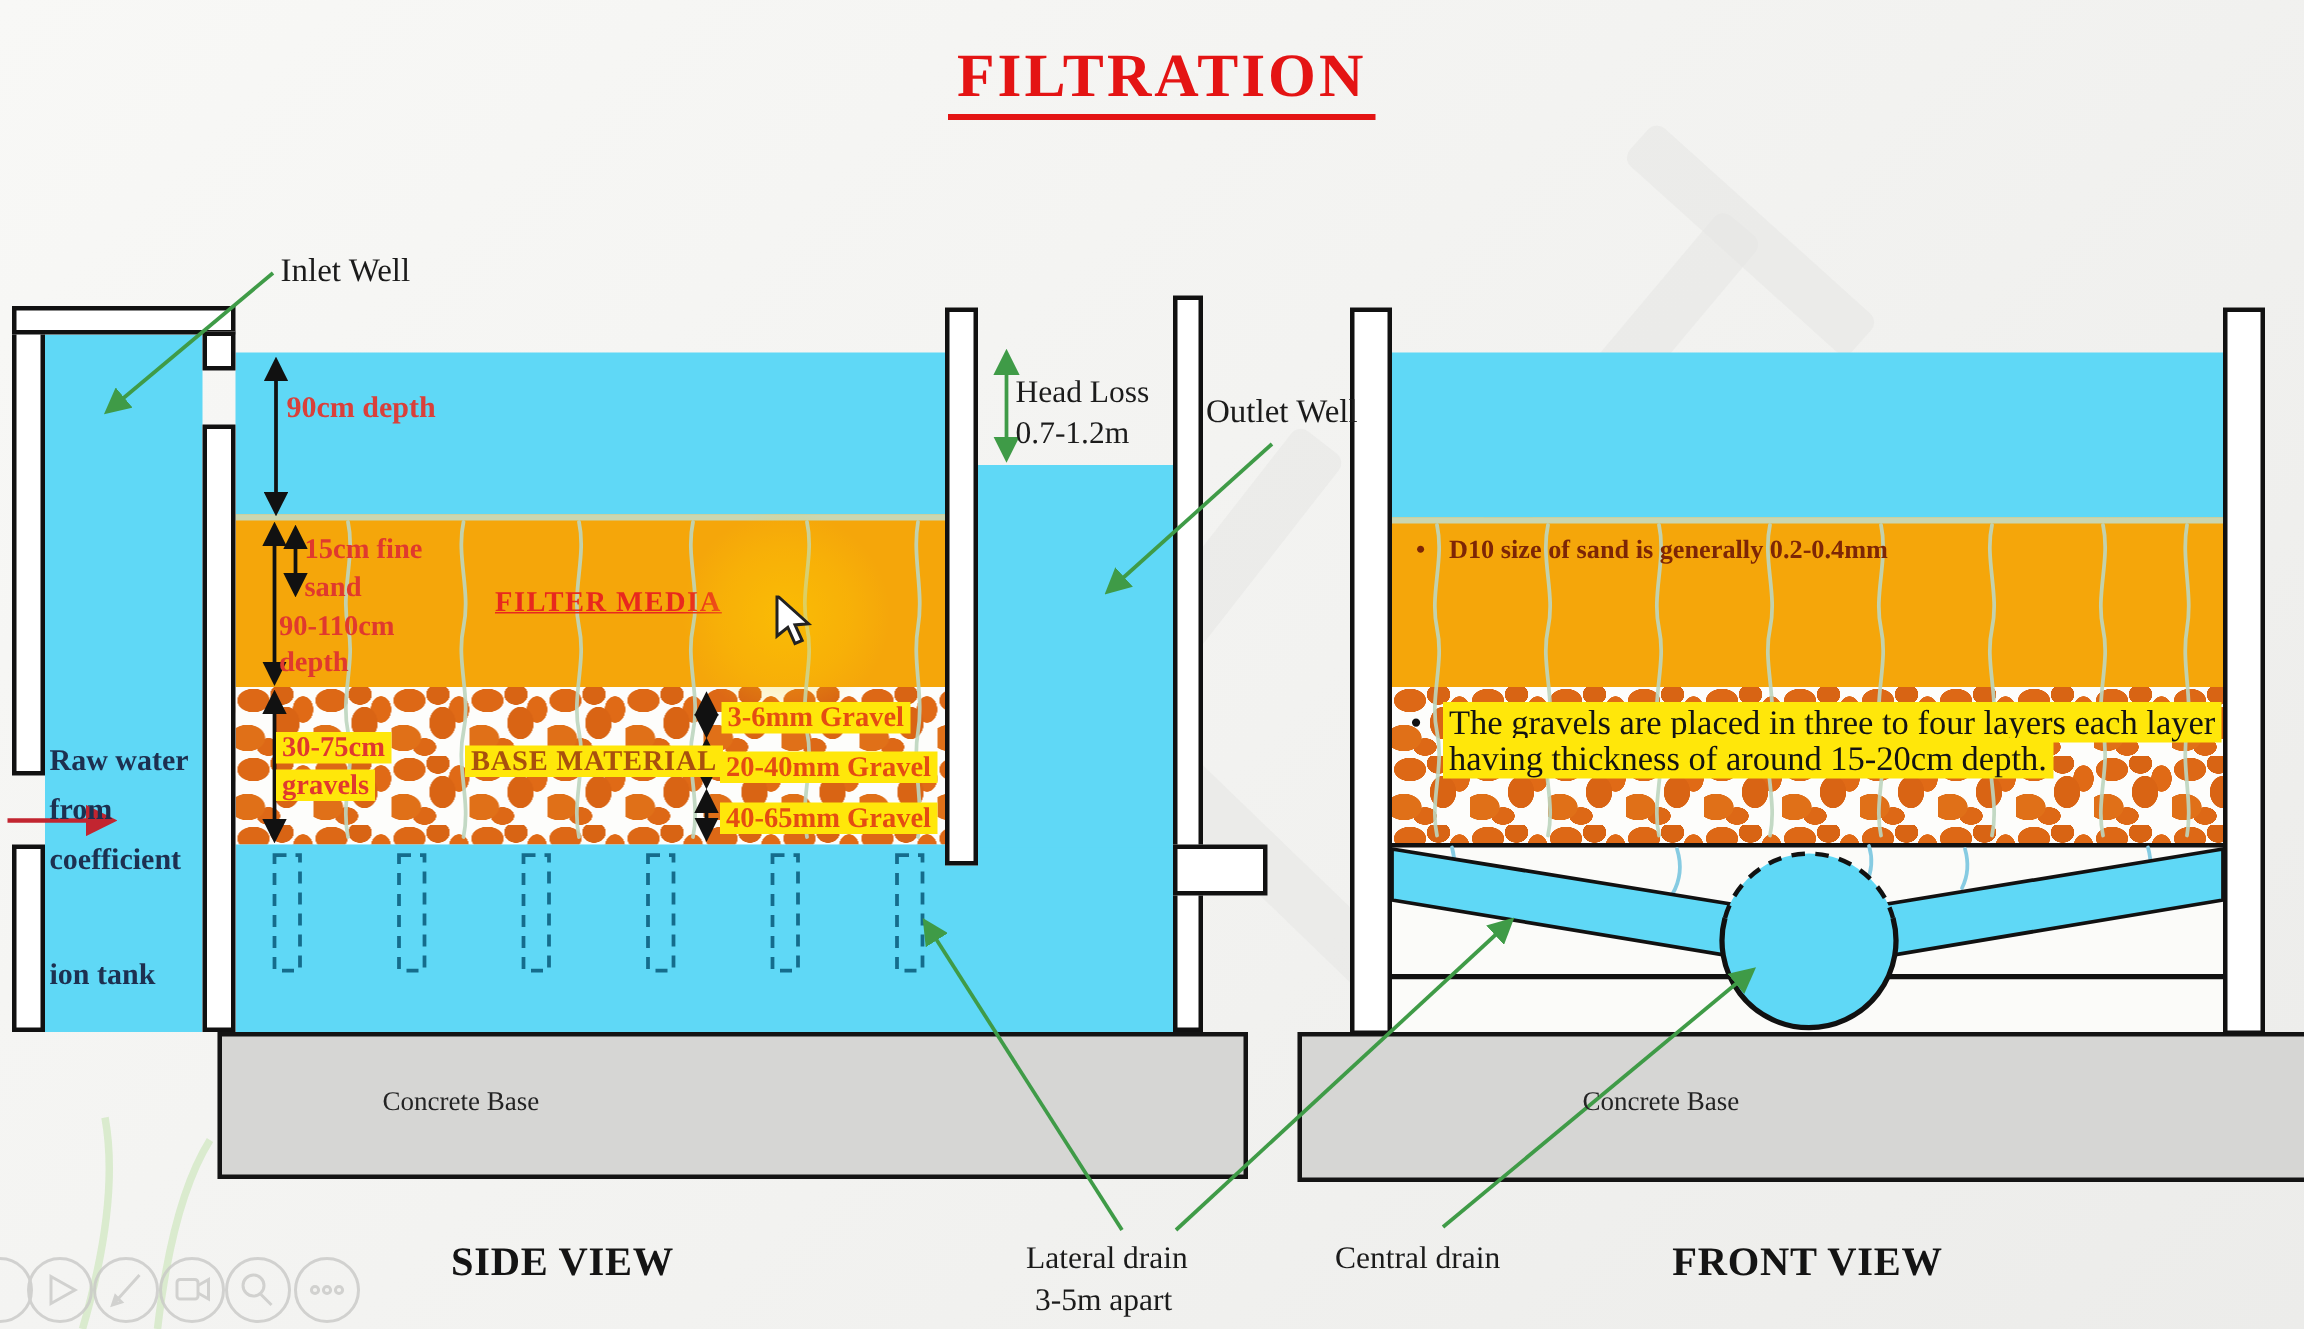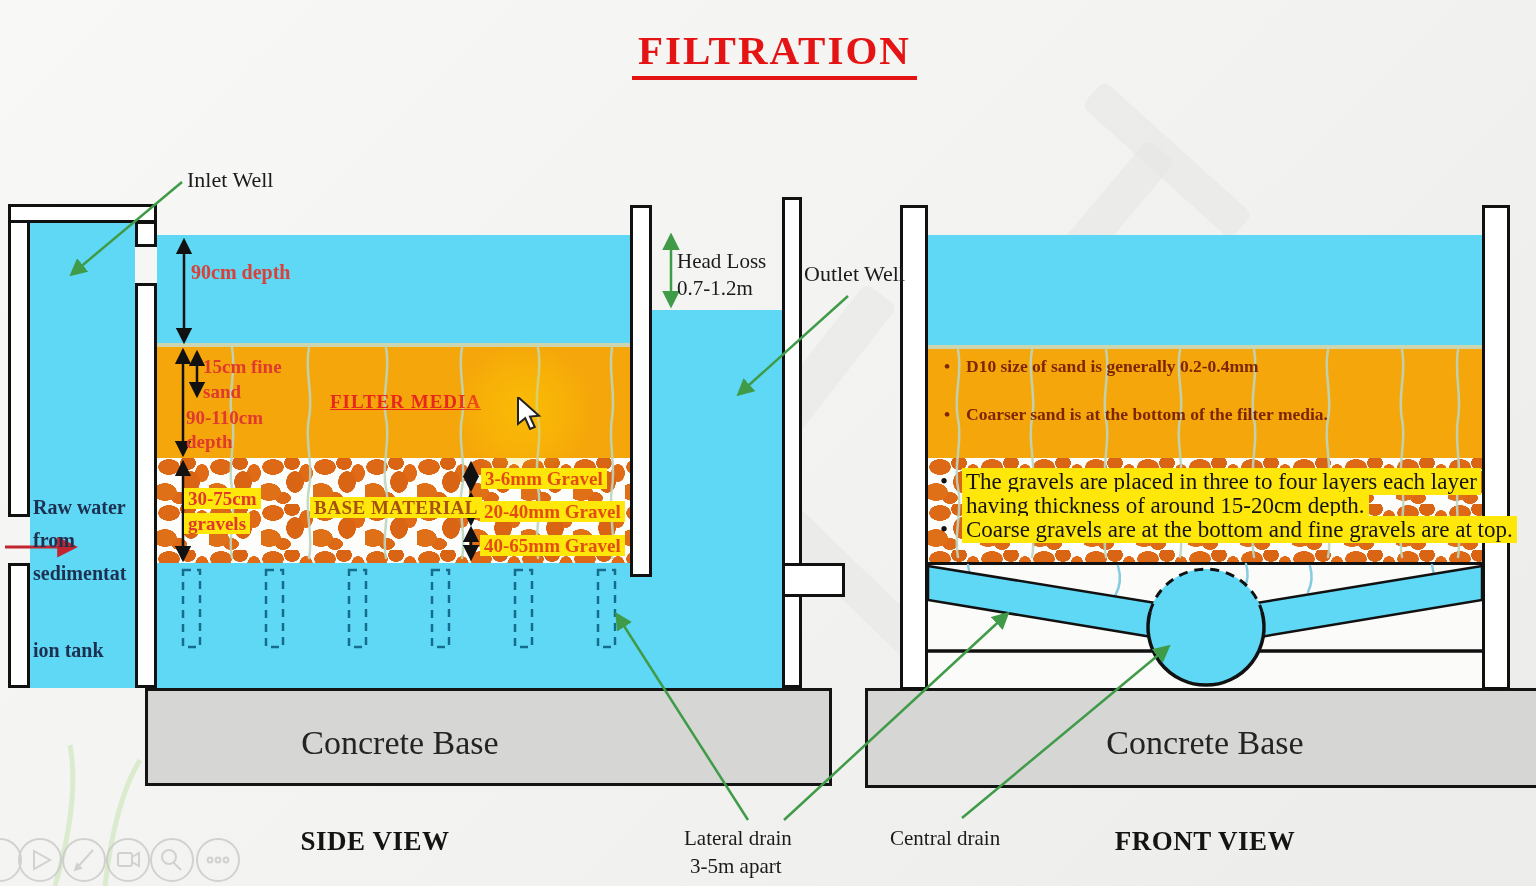--- a/index.html
+++ b/index.html
@@ -25,21 +25,21 @@
   .concrete{position:absolute;background:#d6d6d4;border:3px solid #141414;box-sizing:border-box;z-index:2;}
   .redlab{color:#e0392e;font-weight:600;font-size:19px;}
   .ylab{background:#ffe70a;padding:0 4px;line-height:21px;display:inline-block;}
   .blk{color:#1b1b1b;}
   svg{position:absolute;left:0;top:0;z-index:5;pointer-events:none;}
   .note-sand{color:#7d2606;font-weight:600;font-size:17.5px;line-height:24px;}
   .note-gravel{color:#131313;font-weight:400;font-size:23px;line-height:24px;}
   .note-gravel .hl{background:#ffe70a;padding:1px 4px;}
   .bullet{display:inline-block;width:22px;}
   .caption{font-weight:bold;font-size:27px;color:#141414;letter-spacing:.5px;text-align:center;}
-  .basecap{font-size:34px;color:#242424;text-align:center;}
+  .basecap{font-size:18px;color:#242424;text-align:left;}
   .wm{position:absolute;background:#e6e6e4;opacity:.55;z-index:0;border-radius:8px;}
 </style>
 </head>
 <body>
 
 <div id="stage">
 
   <div class="wm" style="left:760px;top:260px;width:40px;height:330px;transform:rotate(38deg);"></div>
   <div class="wm" style="left:1060px;top:120px;width:36px;height:260px;transform:rotate(40deg);"></div>
   <div class="wm" style="left:820px;top:430px;width:36px;height:280px;transform:rotate(-46deg);"></div>
@@ -187,39 +187,35 @@
 
   <div class="txt" style="left:481px;top:468px;">
     <span class="ylab" style="font-size:19px;font-weight:bold;color:#e44d12;">3-6mm Gravel</span></div>
   <div class="txt" style="left:480px;top:501px;">
     <span class="ylab" style="font-size:19px;font-weight:bold;color:#e44d12;">20-40mm Gravel</span></div>
   <div class="txt" style="left:480px;top:535px;">
     <span class="ylab" style="font-size:19px;font-weight:bold;color:#e44d12;">40-65mm Gravel</span></div>
 
   <div class="txt" style="left:33px;top:496px;font-size:20px;font-weight:600;color:#1d3050;">Raw water</div>
   <div class="txt" style="left:33px;top:529px;font-size:20px;font-weight:600;color:#1d3050;">from</div>
-  <div class="txt" style="left:33px;top:562px;font-size:20px;font-weight:600;color:#1d3050;">sedimentat</div>
+  <div class="txt" style="left:33px;top:562px;font-size:20px;font-weight:600;color:#1d3050;">coefficient</div>
   <div class="txt" style="left:33px;top:595px;font-size:20px;font-weight:600;color:#1d3050;margin-top:44px;">ion tank</div>
 
   <div class="txt blk" style="left:677px;top:249px;font-size:21px;">Head Loss</div>
   <div class="txt blk" style="left:677px;top:276px;font-size:21px;">0.7-1.2m</div>
 
   <div class="txt blk" style="left:804px;top:261px;font-size:22px;">Outlet Well</div>
 
   <div class="txt note-sand" style="left:944px;top:354px;">
     <span class="bullet">•</span><span>D10 size of sand is generally 0.2-0.4mm</span></div>
-  <div class="txt note-sand" style="left:944px;top:402px;">
-    <span class="bullet">•</span><span>Coarser sand is at the  bottom of the filter media.</span></div>
 
   <div class="txt note-gravel" style="left:940px;top:470px;">
     <span class="bullet" style="color:#111;">•</span><span class="hl">The gravels are placed in three to four layers each layer</span></div>
   <div class="txt note-gravel" style="left:962px;top:494px;">
     <span class="hl">having thickness of around 15-20cm depth.</span></div>
-  <div class="txt note-gravel" style="left:940px;top:518px;">
-    <span class="bullet" style="color:#111;">•</span><span class="hl">Coarse gravels are at the bottom and fine gravels are at top.</span></div>
 
   <div class="txt basecap" style="left:255px;top:724px;width:290px;">Concrete Base</div>
   <div class="txt basecap" style="left:1055px;top:724px;width:300px;">Concrete Base</div>
 
   <div class="txt caption" style="left:260px;top:826px;width:230px;">SIDE VIEW</div>
   <div class="txt caption" style="left:1090px;top:826px;width:230px;">FRONT VIEW</div>
 
   <div class="txt blk" style="left:684px;top:826px;font-size:21px;">Lateral drain</div>
   <div class="txt blk" style="left:690px;top:854px;font-size:21px;">3-5m apart</div>
   <div class="txt blk" style="left:890px;top:826px;font-size:21px;">Central drain</div>

